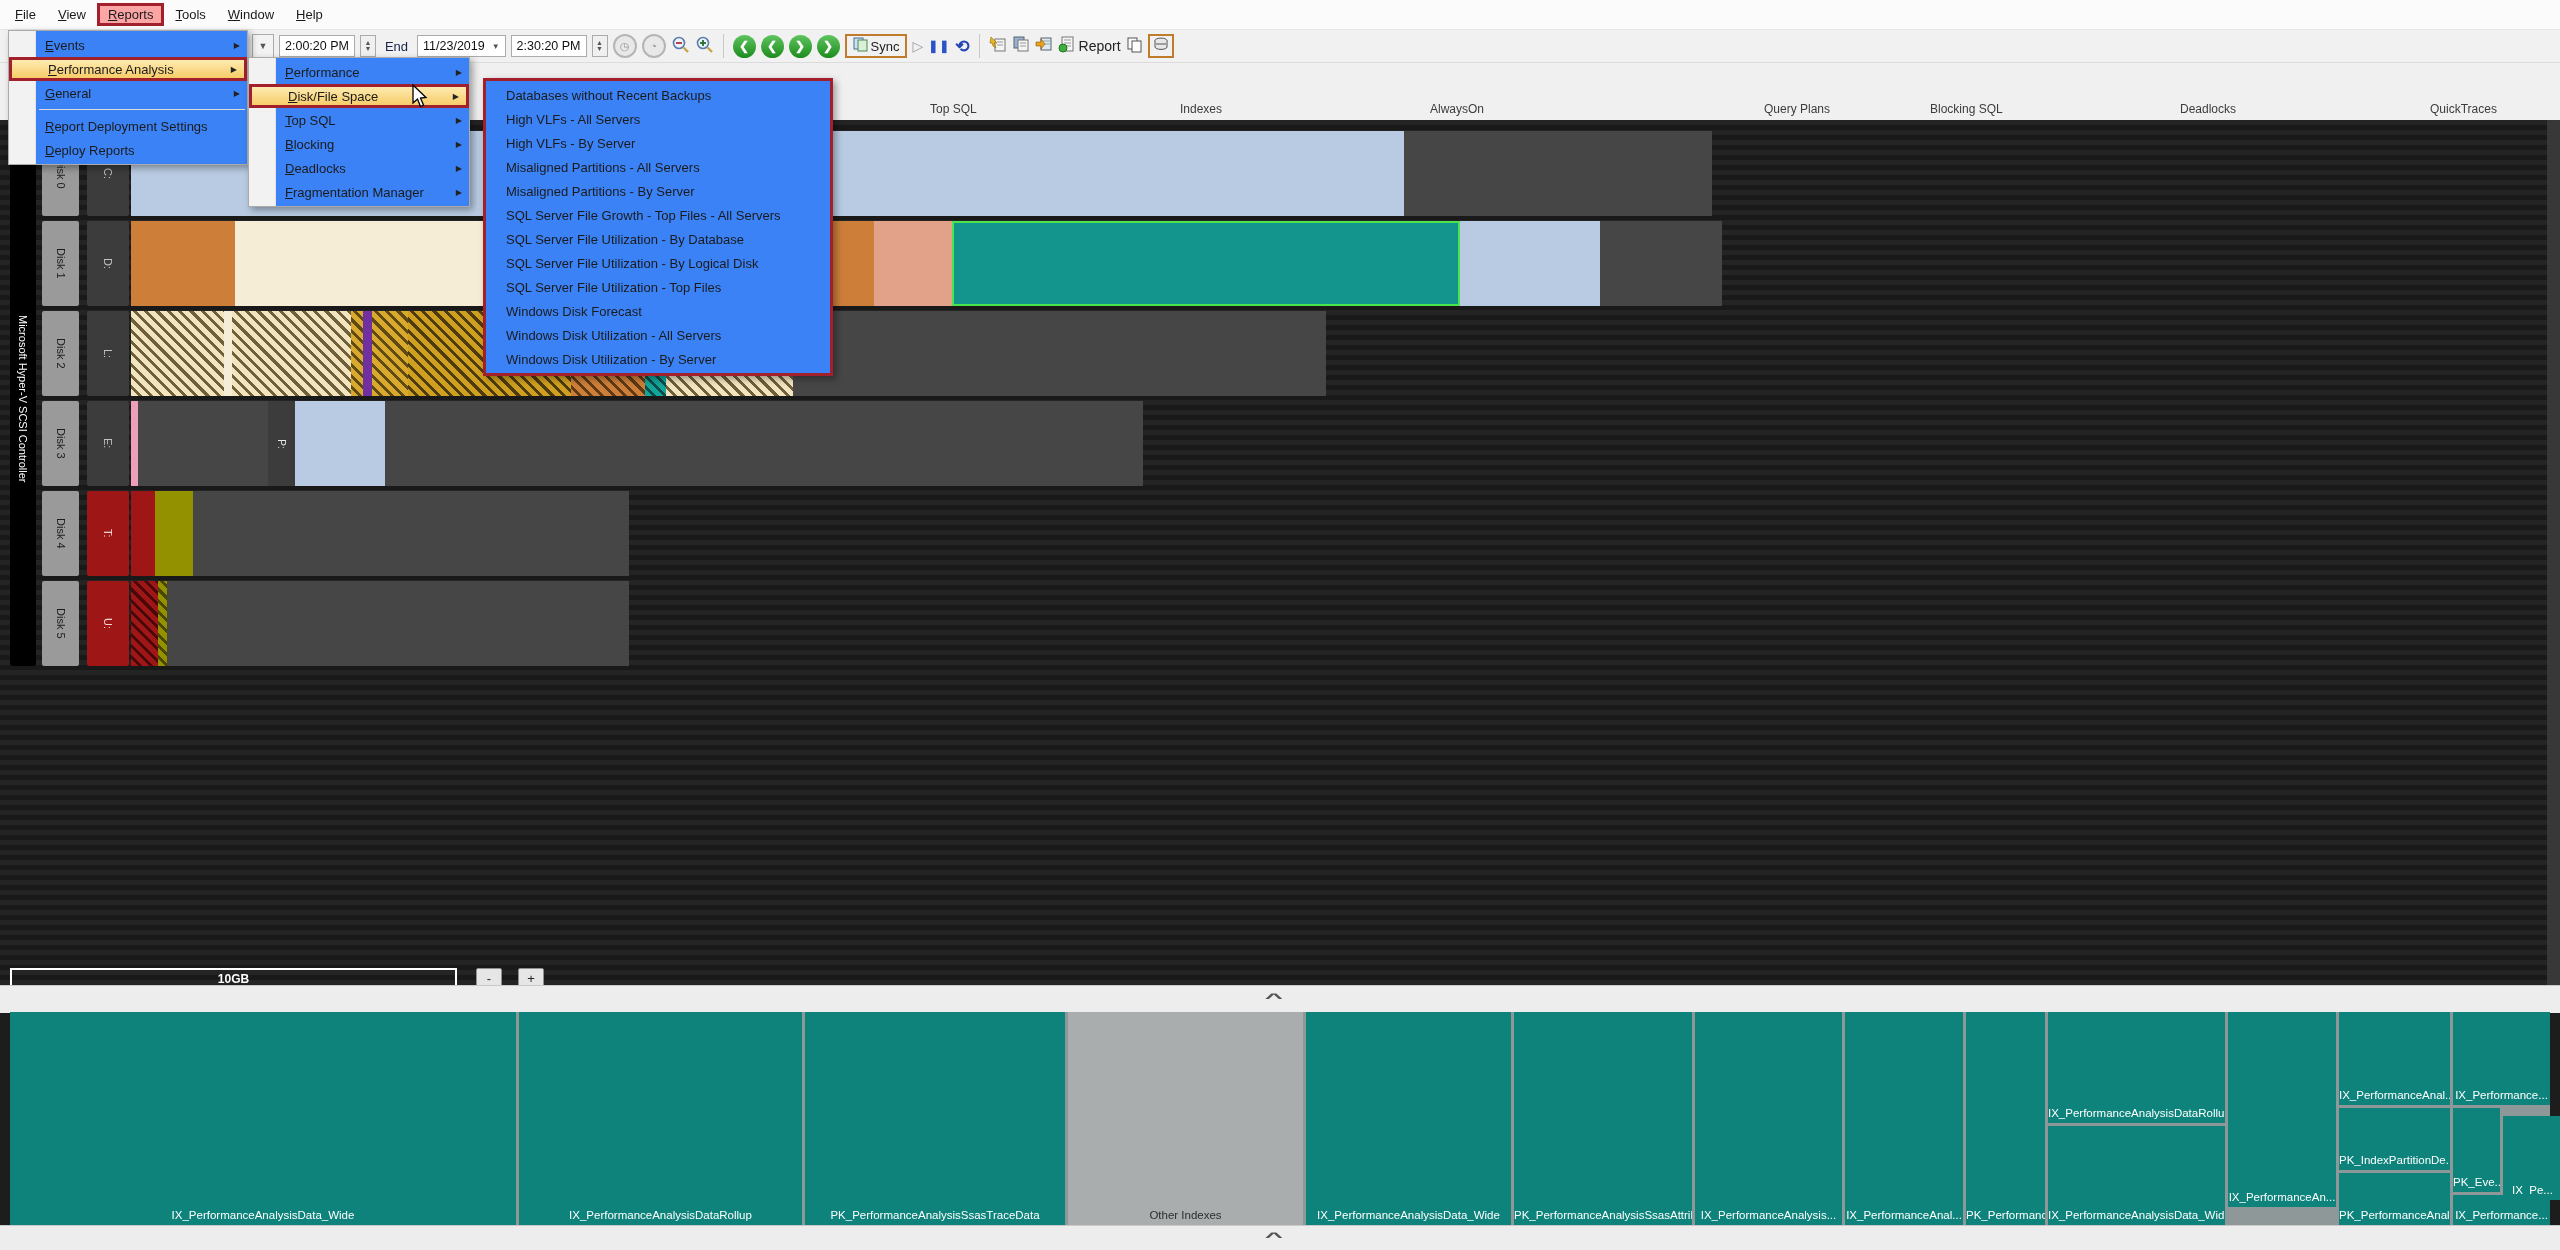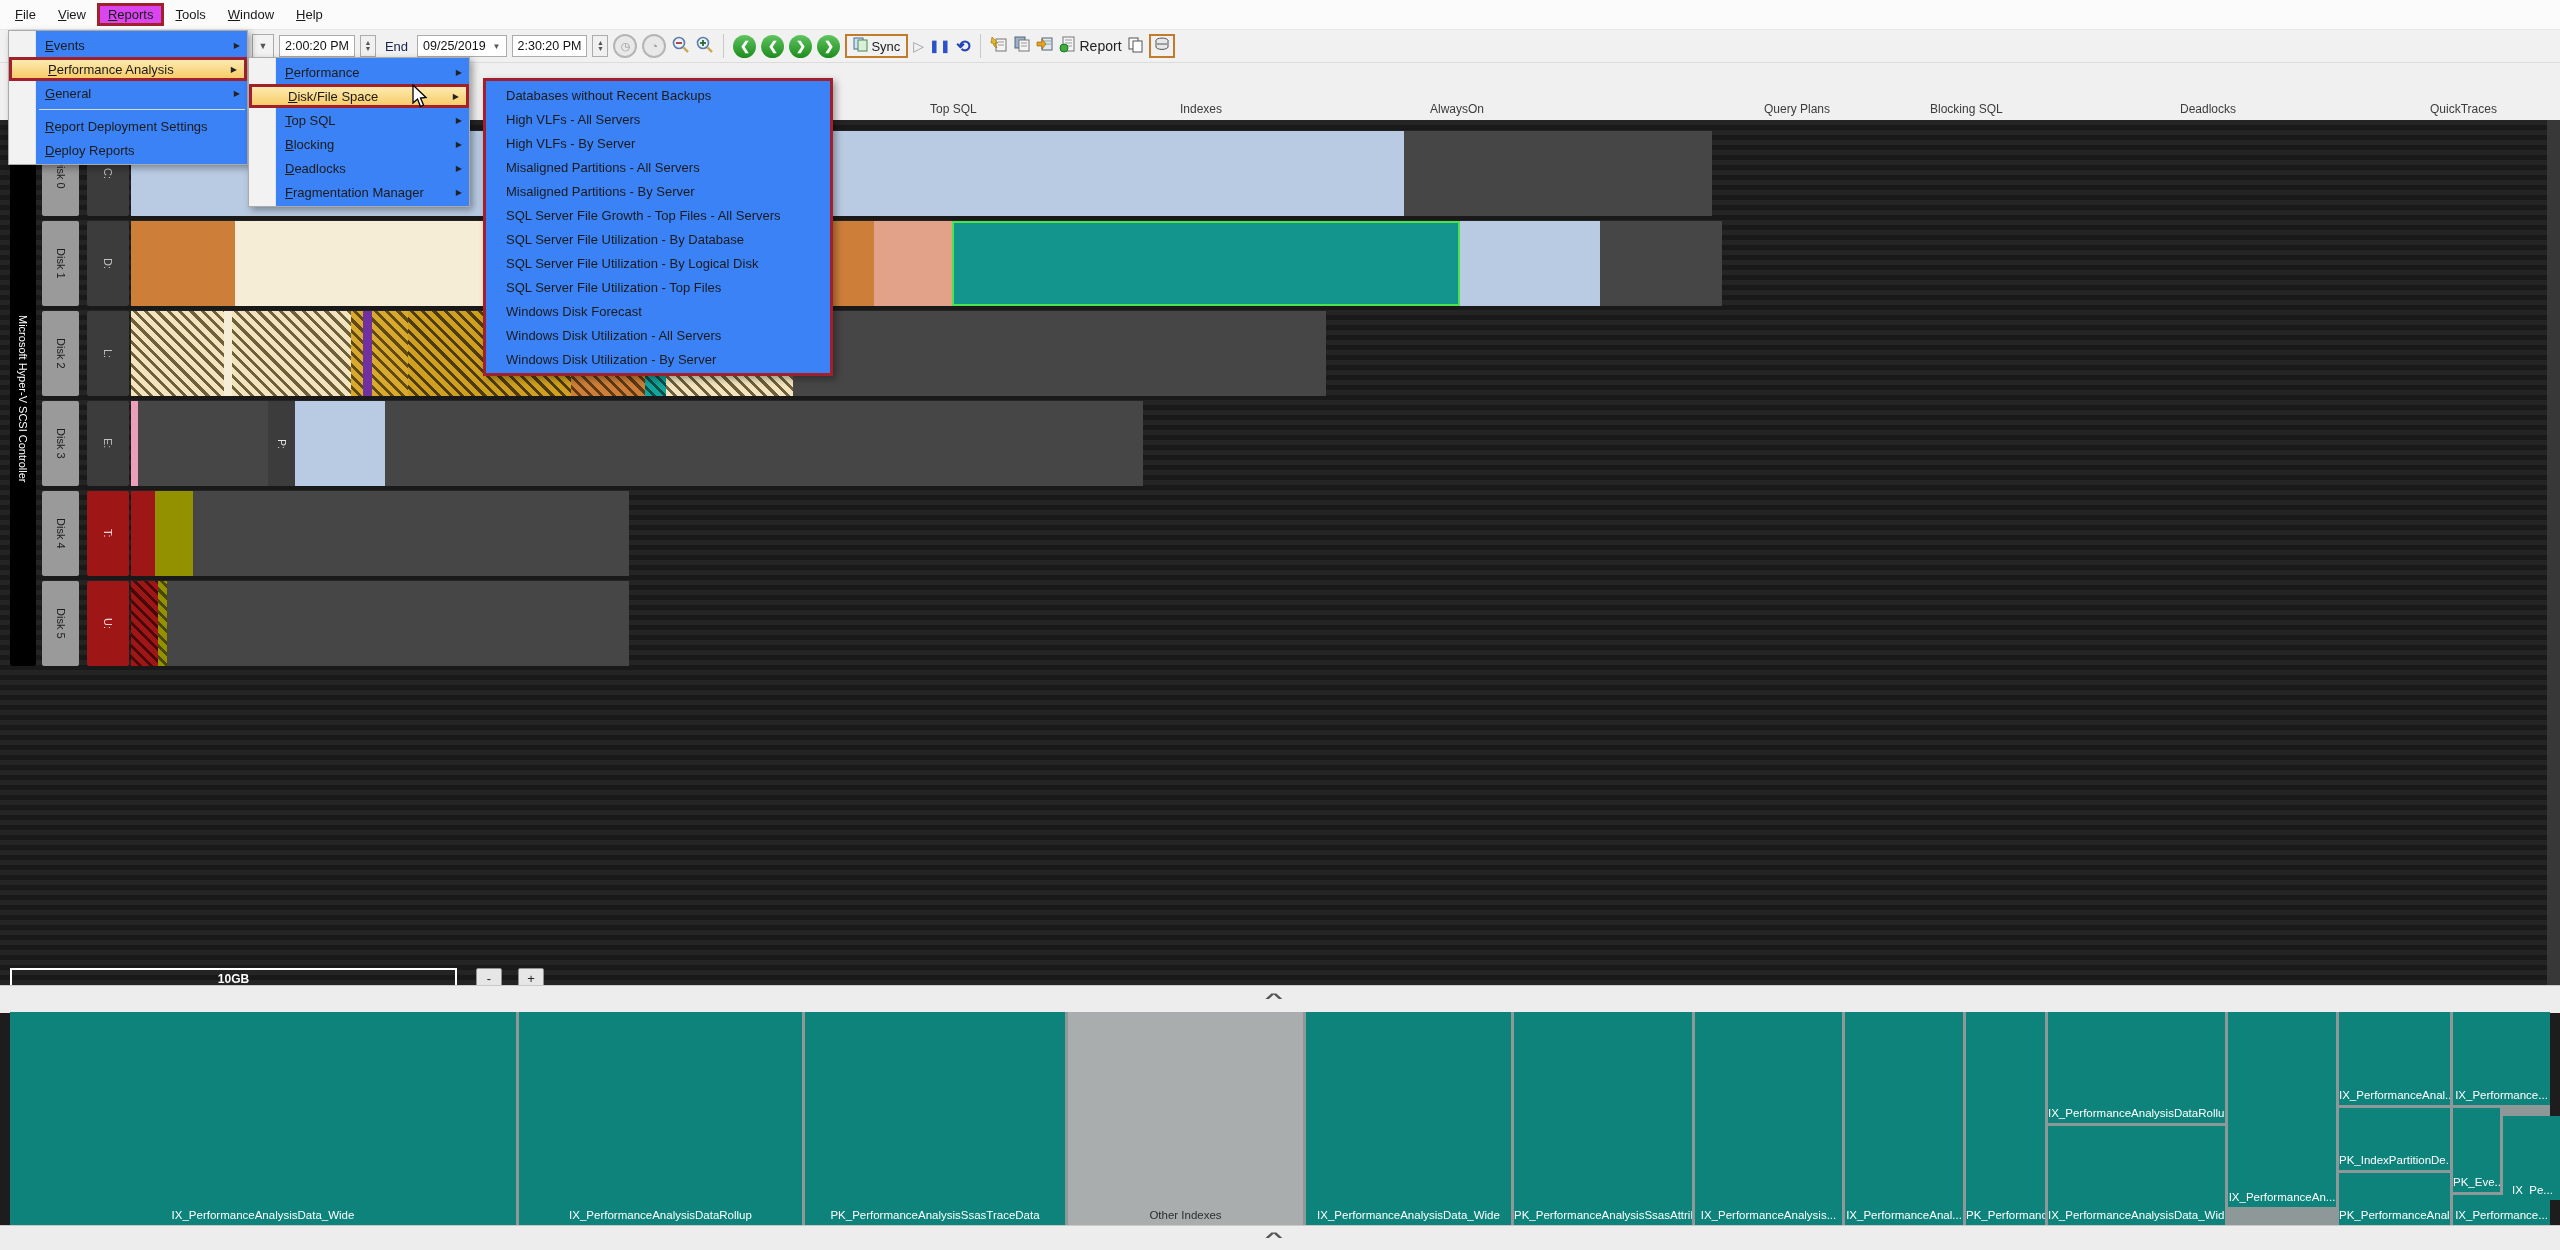--- a/index.html
+++ b/index.html
@@ -4,21 +4,21 @@
 <style>
   html,body{margin:0;padding:0;background:#fff;}
   #root{position:relative;width:2560px;height:1250px;overflow:hidden;
         font-family:Liberation Sans, sans-serif;background:#1d1d1d;}
 
   
   .menubar{position:absolute;left:0;top:0;width:2560px;height:30px;background:#fbfbfb;
            border-bottom:1px solid #e6e6e6;display:flex;align-items:center;padding-left:4px;box-sizing:border-box;}
   .mb-item{padding:4px 11px;font-size:13px;color:#1a1a1a;}
   .mb-item u{text-decoration:underline;}
-  .mb-item.hl{border:3px solid #a1202c;padding:1px 8px;background:#d946ef;}
+  .mb-item.hl{border:3px solid #a1202c;padding:1px 8px;background:#fca5a5;}
 
   
   .toolbar{position:absolute;left:0;top:30px;width:2560px;height:33px;background:#f1f1f1;
            border-bottom:1px solid #dcdcdc;display:flex;align-items:center;gap:5px;
            padding-left:252px;box-sizing:border-box;}
   .tb-btn{width:20px;height:22px;border:1px solid #ababab;background:#f3f3f3;color:#555;
           display:flex;align-items:center;justify-content:center;font-size:9px;}
   .tb-field{height:22px;background:#fff;border:1px solid #ababab;font-size:12.5px;color:#111;
             display:flex;align-items:center;padding:0 5px;box-sizing:border-box;white-space:nowrap;}
   .spin{width:16px;height:22px;border:1px solid #ababab;background:#f0f0f0;color:#555;
@@ -114,21 +114,21 @@
   <div class="toolbar">
     <div class="tb-btn">
         <span>▼</span>
       </div>
     <div class="tb-field">2:00:20 PM</div>
     <div class="spin">
         <span>▲</span>
         <span>▼</span>
       </div>
     <span class="tb-label">End</span>
-    <div class="tb-field"><span>09/25/2019</span>&nbsp;&nbsp;<span style="font-size:8px;color:#555;">▼</span></div>
+    <div class="tb-field"><span>11/23/2019</span>&nbsp;&nbsp;<span style="font-size:8px;color:#555;">▼</span></div>
     <div class="tb-field">2:30:20 PM</div>
     <div class="spin">
         <span>▲</span>
         <span>▼</span>
       </div>
     <div class="round-ico">◷</div>
     <div class="round-ico">◔</div>
     <span>
       <svg width="19" height="19" viewBox="0 0 19 19">
           <circle cx="8" cy="8" r="5.5" fill="#eaf2fb" stroke="#5a7ca8" stroke-width="1.6"></circle>

